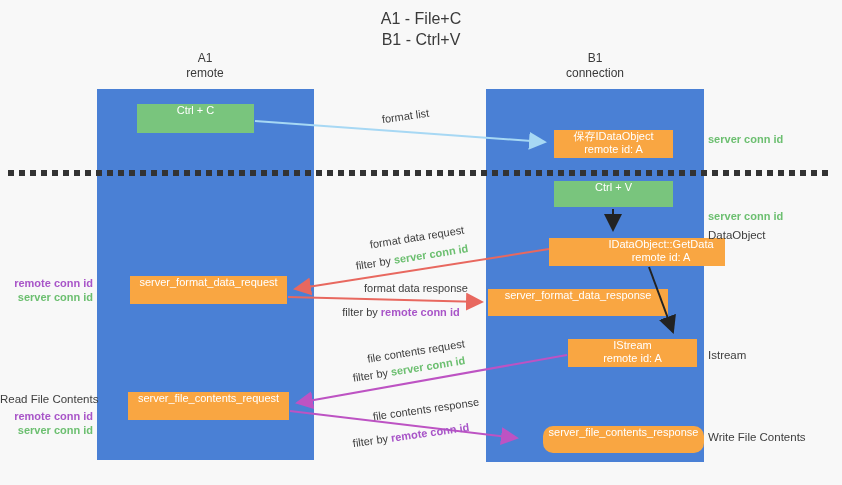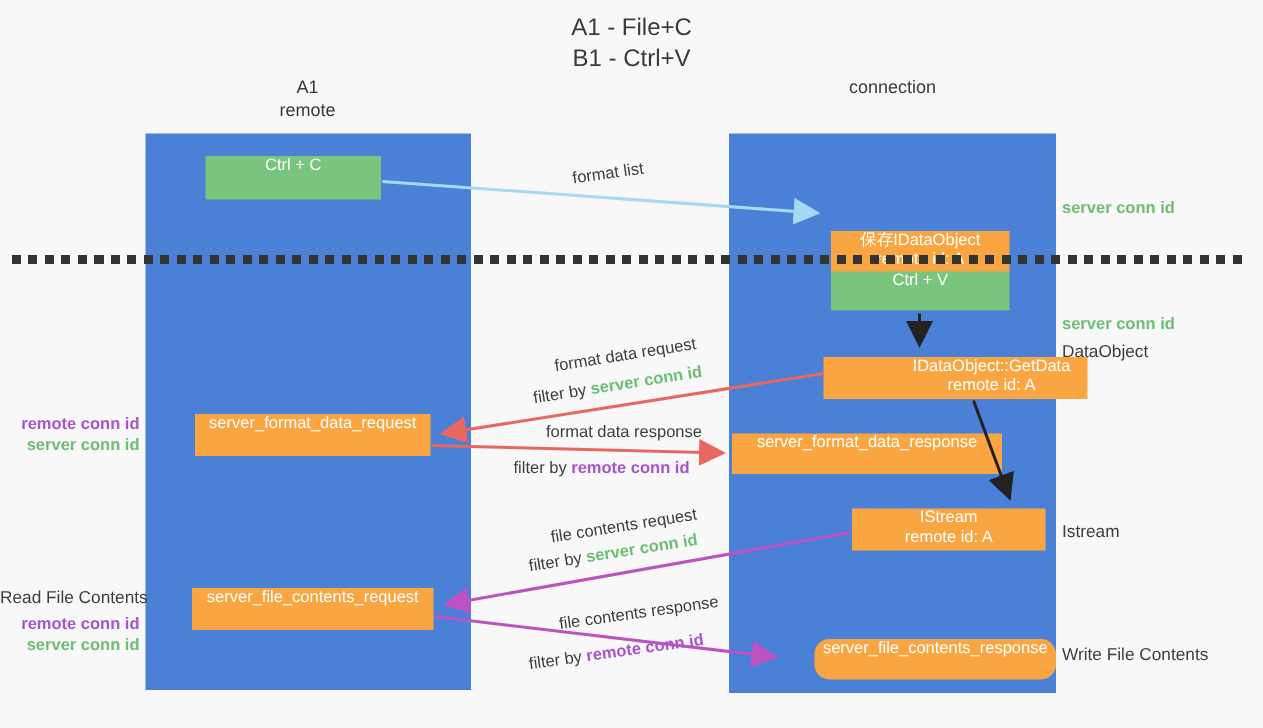--- a/index.html
+++ b/index.html
@@ -26,21 +26,21 @@
     background:repeating-linear-gradient(to right,#333 0px,#333 6px,transparent 6px,transparent 11px);
   }
   
   .node{
     display:flex;flex-direction:column;align-items:center;justify-content:flex-start;
     color:#fff;font-size:11px;line-height:13px;text-align:center;z-index:3;
   }
   .node.green{background:#79c57d;}
   .node.orange{background:#f9a642;}
   .n-ctrlc{left:137px;top:104px;width:117px;height:29px;}
-  .n-save{left:554px;top:130px;width:119px;height:28px;margin-top:24px;}
+  .n-save{left:554px;top:130px;width:119px;height:28px;}
   .n-ctrlv{left:554px;top:181px;width:119px;height:26px;}
   .n-getdata{left:549px;top:238px;width:128px;height:28px;padding-left:48px;}
   .n-fmtreq{left:130px;top:276px;width:157px;height:28px;}
   .n-fmtresp{left:488px;top:289px;width:180px;height:27px;}
   .n-istream{left:568px;top:339px;width:129px;height:28px;}
   .n-filereq{left:128px;top:392px;width:161px;height:28px;}
   .n-fileresp{left:543px;top:426px;width:161px;height:27px;border-radius:10px;}
   
   svg.arrows{left:0;top:0;z-index:5;pointer-events:none;}
   
@@ -72,20 +72,21 @@
 <div class="abs title">
   <div>A1 - File+C</div>
   <div>B1 - Ctrl+V</div>
 </div>
 
 <div class="abs ll-header left">
   <div>A1</div>
   <div>remote</div>
 </div>
 <div class="abs ll-header right">
+  <div>B1</div>
   <div>connection</div>
 </div>
 
 <div class="abs lifeline left"></div>
 <div class="abs lifeline right"></div>
 
 <div class="abs separator"></div>
 
 <div class="abs node green n-ctrlc">
   <span>Ctrl + C</span>

